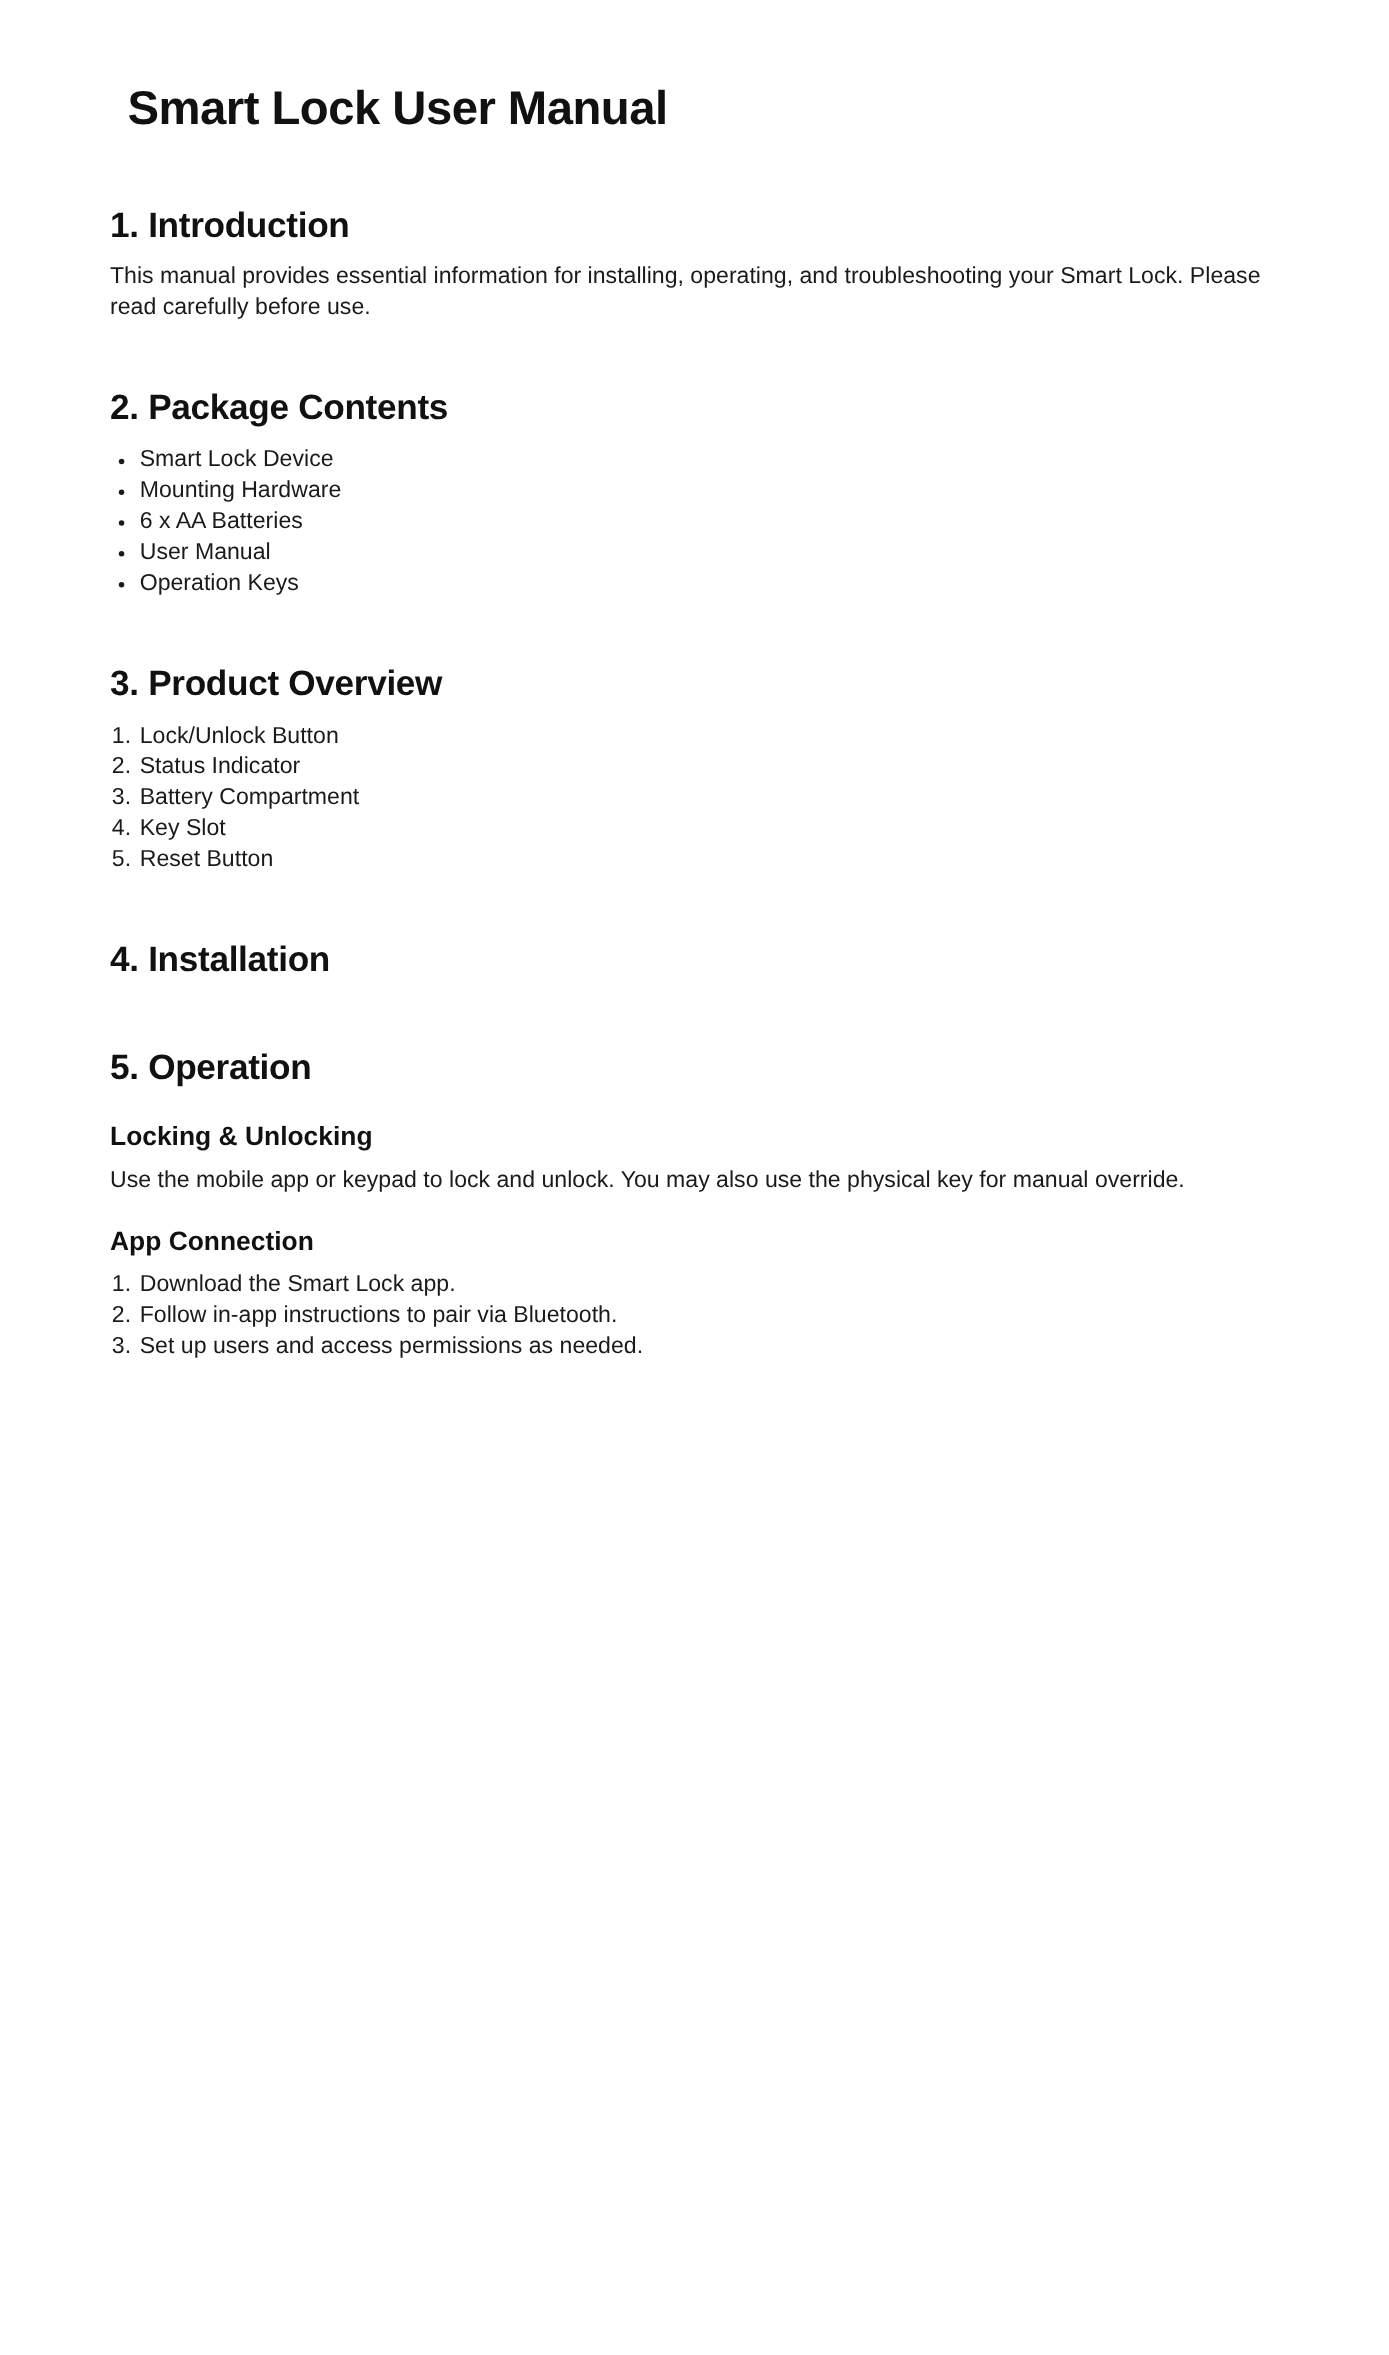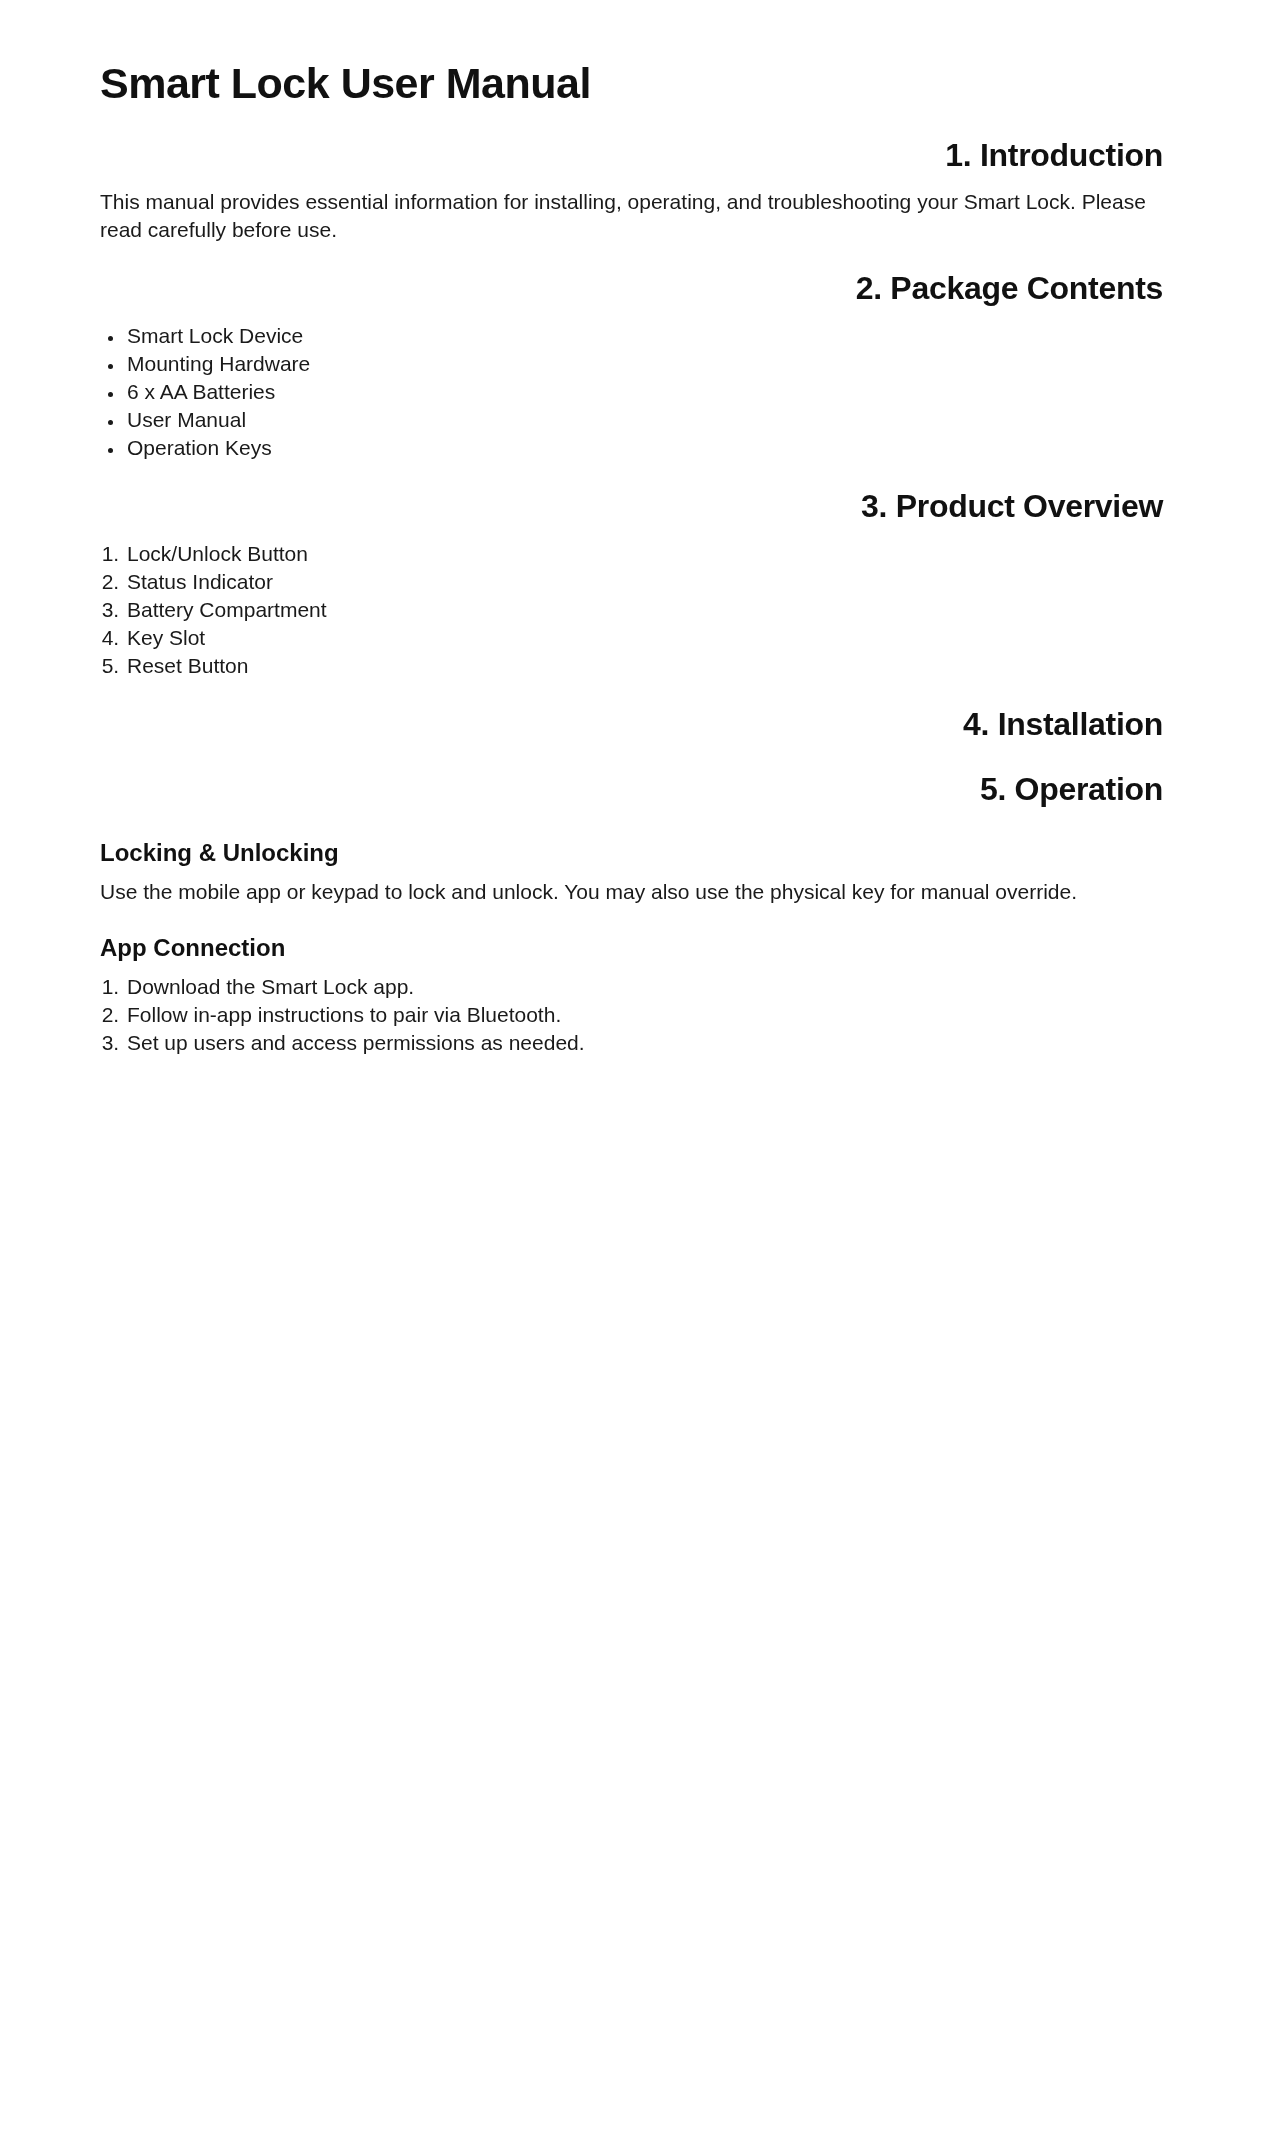--- a/index.html
+++ b/index.html
@@ -21,31 +21,30 @@
     width: 1263px;
     min-height: 2141px;
     padding: 57px 100px 40px 100px;
     background: #ffffff;
   }
   h1.doc-title {
     font-size: 43px;
     line-height: 1.25;
     font-weight: 700;
     letter-spacing: -0.5px;
-    margin: 0;
+    margin: 16px;
     color: #111111;
   }
   h2.section-heading {
     font-size: 32px;
     line-height: 1.3;
     font-weight: 700;
     letter-spacing: -0.3px;
-    margin: 24px 0 12px 0;
+    margin: 57px 0 12px 0;
     color: #111111;
-    text-align: right;
   }
   h3.subsection-heading {
     font-size: 24px;
     line-height: 1.3;
     font-weight: 700;
     margin: 26px 0 10px 0;
     color: #111111;
   }
   p.body-text {
     margin: 0 0 16px 0;

